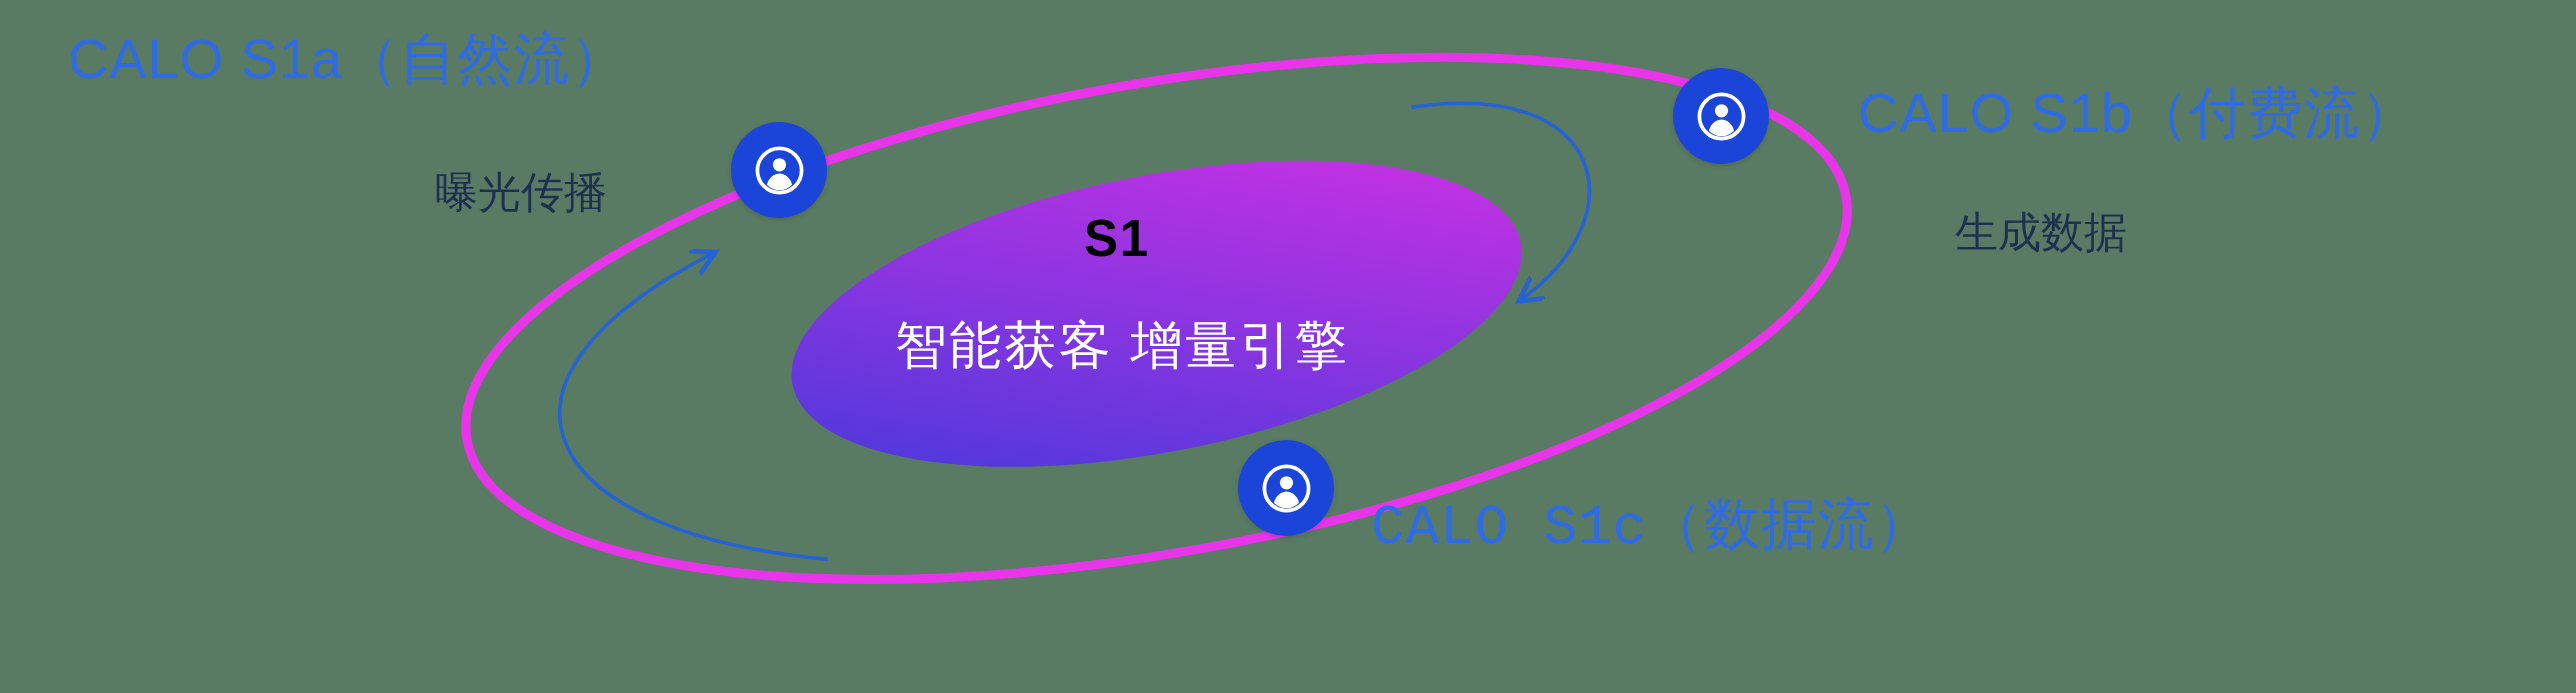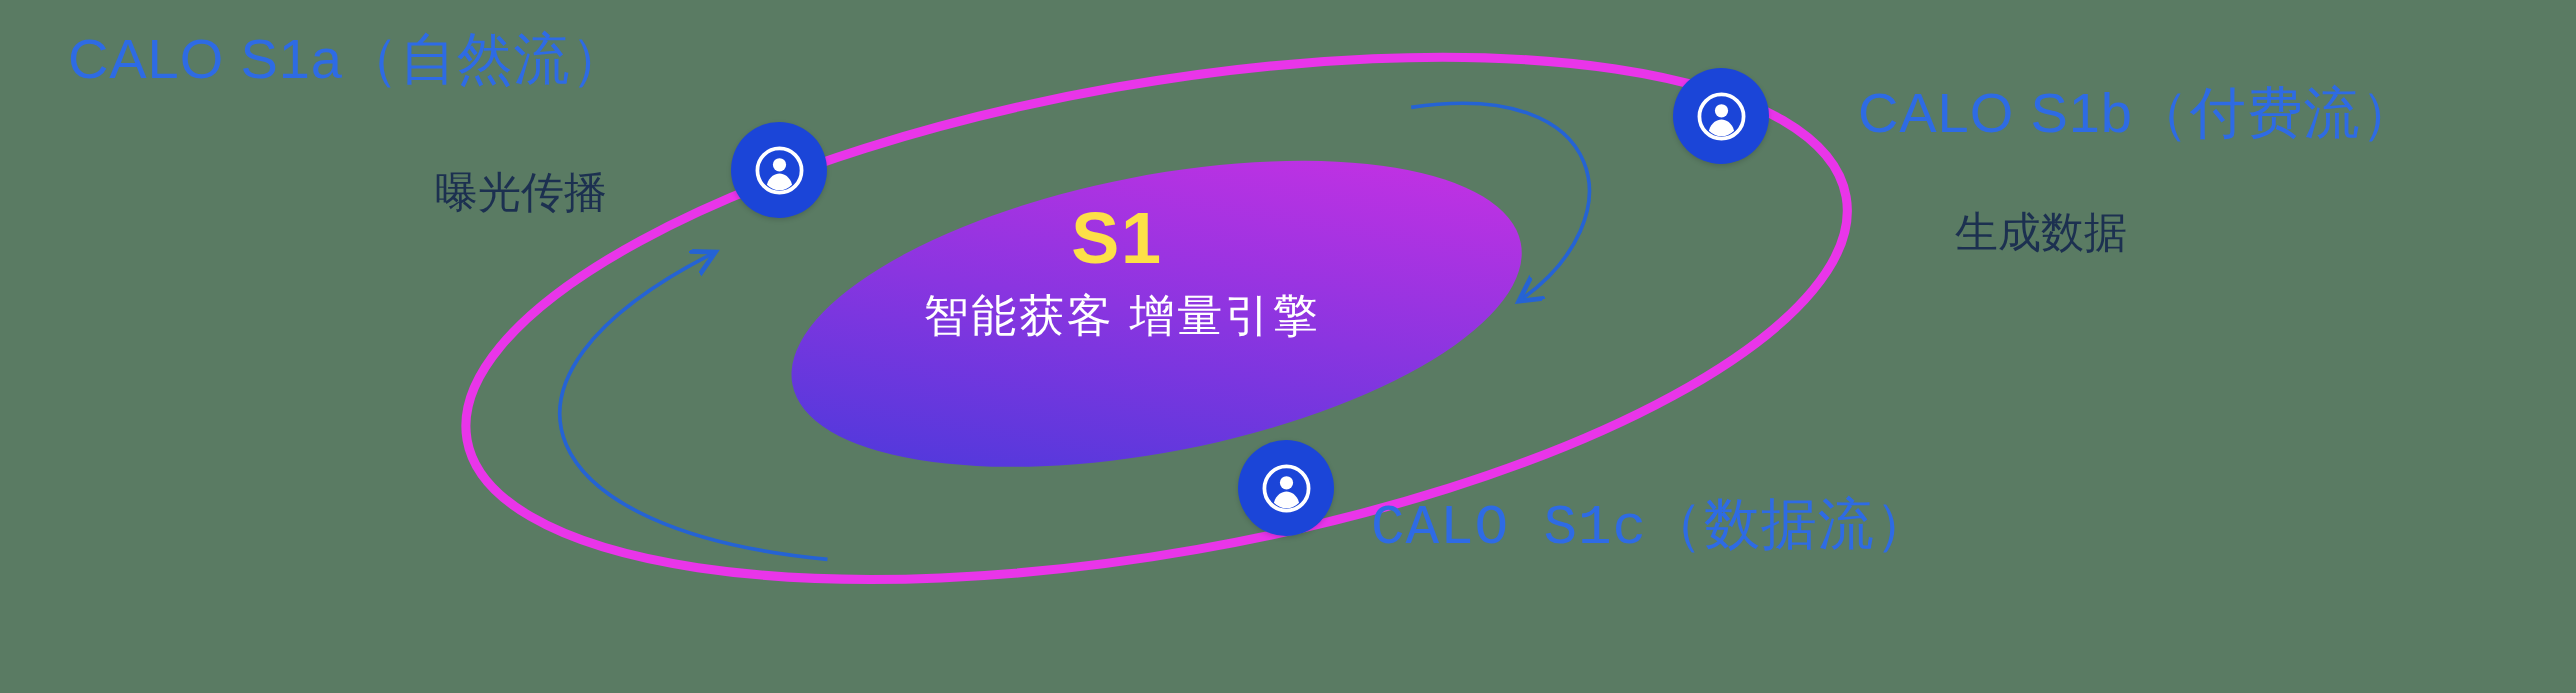--- a/index.html
+++ b/index.html
@@ -35,34 +35,35 @@
   .label-dark{
     position:absolute;
     color:#1c3050;
     font-size:43px;
     font-weight:500;
     white-space:nowrap;
   }
   .center-title{
     position:absolute;
     transform:translate(-50%,-50%);
-    color:#fde047;
-    font-size:72px;
+    color:#000000;
+    font-size:51px;
     font-weight:600;
     letter-spacing:1.8px;
     white-space:nowrap;
   }
   .center-subtitle{
     position:absolute;
     transform:translate(-50%,-50%);
     color:#ffffff;
-    font-size:45px;
+    font-size:52px;
     font-weight:500;
     letter-spacing:2.7px;
     white-space:nowrap;
+    margin-top:30px;
   }
 </style>
 </head>
 <body>
 
 <div class="stage">
 
   <svg class="layer-svg" viewBox="0 0 2833 763">
     <defs>
       <linearGradient id="coreGrad" x1="0%" y1="100%" x2="100%" y2="0%">

